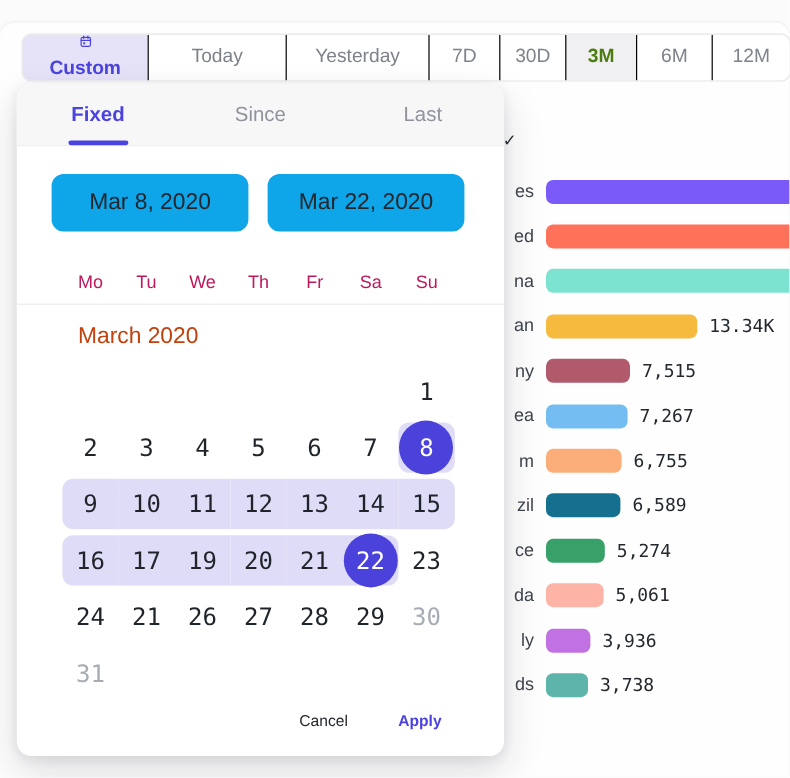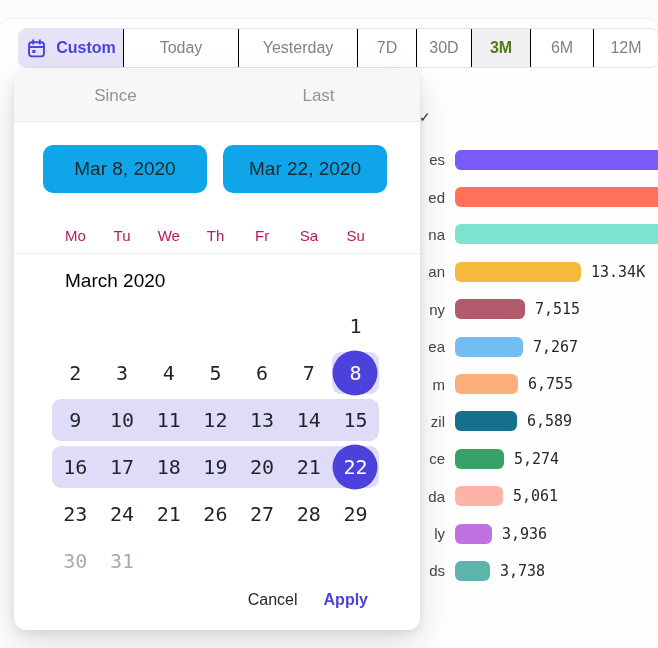--- a/index.html
+++ b/index.html
@@ -13,54 +13,54 @@
   .clabel { width:445px; flex:none; text-align:right; font-size:15px; color:#41464e; }
   .cbar { height:20px; border-radius:6px; margin-left:10px; flex:none; }
   .cval { margin-left:10px; font-family:"DejaVu Sans Mono", monospace; font-size:15px; color:#24282f; white-space:nowrap; }
   .check { position:absolute; left:419px; top:109px; font-size:14px; color:#2a2e35; z-index:1; }
 
   
   .toolbar { position:absolute; left:18px; top:28px; height:40px; display:flex; background:#fff;
              border:1px solid #e5e6e9; border-radius:8px; overflow:hidden; z-index:2; }
   .tb-item { display:flex; align-items:center; justify-content:center; border-left:1px solid #000000;
              color:#7d828b; font-size:16px; cursor:pointer; }
-  .tb-custom { background:#e6e2f8; color:#4a43de; font-weight:700; gap:9px; border-left:none; }
+  .tb-custom { background:#e6e2f8; color:#4a43de; font-weight:700; gap:9px; border-left:none;flex-direction:column; }
   .tb-item.active { background:#f0f0f2; color:#4d7c0f; font-weight:700; }
 
   
   .popup { position:absolute; left:14px; top:70px; width:406px; height:560px; background:#fff;
            border-radius:12px; z-index:5;
            box-shadow:0 14px 34px rgba(25,25,50,.14), 0 3px 10px rgba(25,25,50,.08); }
   .tabs { height:52px; background:#f7f7f8; border-bottom:1px solid #e9e9eb; border-radius:12px 12px 0 0; display:flex; }
   .tab { flex:1; position:relative; display:flex; align-items:center; justify-content:center;
          font-size:17px; color:#8e939c; cursor:pointer; }
   .tab.active { color:#4a43de; font-weight:700; }
   .tab .underline { position:absolute; bottom:0; left:50%; transform:translateX(-50%);
                     width:50px; height:4px; border-radius:2px; background:#4a43de; }
   .inputs { display:flex; padding:23px 0 0 29px; gap:16px; }
   .dinput { width:164px; height:48px; background:#0ea5e9; border-radius:10px; display:flex;
             align-items:center; justify-content:center; font-size:19px; color:#23272e; cursor:text; }
   .weekdays { margin:34px 0 0 38px; width:327px; display:grid; grid-template-columns:repeat(7,1fr); }
   .wd { text-align:center; font-size:15px; color:#be185d; }
   .divider { height:1px; background:#ececee; margin-top:9px; }
-  .month-title { margin:16px 0 10px 51px; font-size:19px; color:#000000; height:22px; }
+  .month-title { margin:16px 0 10px 51px; font-size:19px; color:#c2410c; height:22px; }
   .grid { margin:2px 0 0 38px; width:327px; display:grid; grid-template-columns:repeat(7,46.7px);
           grid-auto-rows:47px; }
   .cell { position:relative; display:flex; align-items:center; justify-content:center;
           font-family:"DejaVu Sans Mono", monospace; font-size:20px; color:#1f242b; cursor:pointer; }
   .cell .rbg { position:absolute; left:0; right:0; top:2.5px; bottom:2.5px; background:#dfdcf7; }
   .cell.r-first .rbg { border-top-left-radius:9px; border-bottom-left-radius:9px; }
   .cell.r-last .rbg { border-top-right-radius:9px; border-bottom-right-radius:9px; }
   .cell .circle { position:absolute; width:45px; height:45px; border-radius:50%; background:#4b42dc;
                   left:50%; top:50%; transform:translate(-50%,-50%); }
   .cell.sel { color:#ffffff; }
   .cell .num { position:relative; z-index:2; }
   .cell.muted { color:#a6abb4; }
   .footer { position:absolute; bottom:0; left:0; right:0; height:60px; display:flex; align-items:center;
-            justify-content:flex-end; gap:26px; padding-right:52px; font-size:16px; }
+            justify-content:flex-end; gap:42px; padding-right:52px; font-size:13px; }
   .btn { cursor:pointer; }
   .btn.cancel { color:#23272e; font-weight:500; }
   .btn.apply { color:#4a43de; font-weight:700;text-align:center; }
 </style>
 </head>
 <body>
 
 <div class="top-card"></div>
 
 <span class="check">✓</span>
@@ -134,20 +134,21 @@
       <line x1="3.8" y1="10.3" x2="20.2" y2="10.3"></line>
       <rect x="7.2" y="13.6" width="3.6" height="3.6" fill="#4a43de" stroke="none"></rect>
     </svg>
     <span>Custom</span>
   </div>
   <div id="presets" style="display:contents"><div class="tb-item" style="width: 115px;">Today</div><div class="tb-item" style="width: 119px;">Yesterday</div><div class="tb-item" style="width: 59px;">7D</div><div class="tb-item" style="width: 55px;">30D</div><div class="tb-item active" style="width: 59px;">3M</div><div class="tb-item" style="width: 63px;">6M</div><div class="tb-item" style="width: 65px;">12M</div></div>
 </div>
 
 <div class="popup">
   <div class="tabs" id="tabs">
+      <div class="tab active">Fixed<span class="underline"></span></div>
       <div class="tab">Since</div>
       <div class="tab">Last</div>
     </div>
   <div class="inputs">
     <div class="dinput">Mar 8, 2020</div>
     <div class="dinput">Mar 22, 2020</div>
   </div>
   <div class="weekdays" id="weekdays">
       <div class="wd">Mo</div>
       <div class="wd">Tu</div>
@@ -223,24 +224,20 @@
       <div class="cell range r-first">
         <span class="rbg"></span>
         <span class="num">16</span>
       </div>
       <div class="cell range">
         <span class="rbg"></span>
         <span class="num">17</span>
       </div>
       <div class="cell range">
         <span class="rbg"></span>
-        <span class="num">18</span>
-      </div>
-      <div class="cell range">
-        <span class="rbg"></span>
         <span class="num">19</span>
       </div>
       <div class="cell range">
         <span class="rbg"></span>
         <span class="num">20</span>
       </div>
       <div class="cell range">
         <span class="rbg"></span>
         <span class="num">21</span>
       </div>

